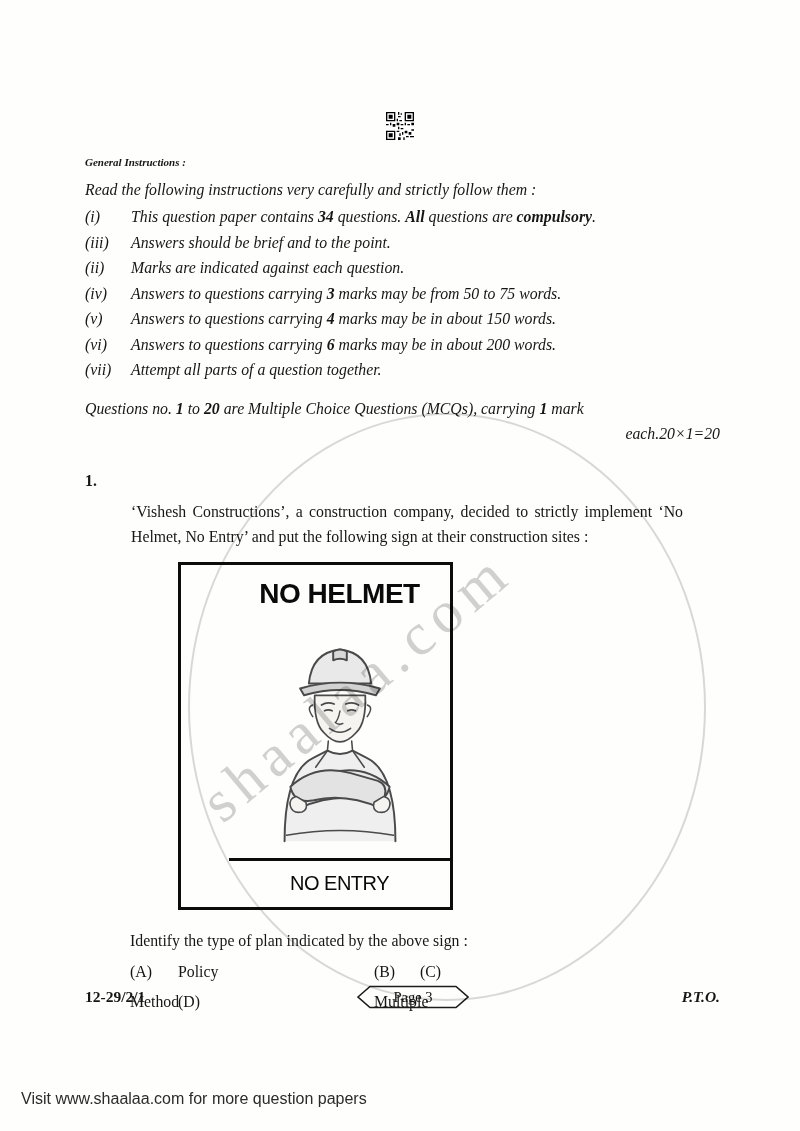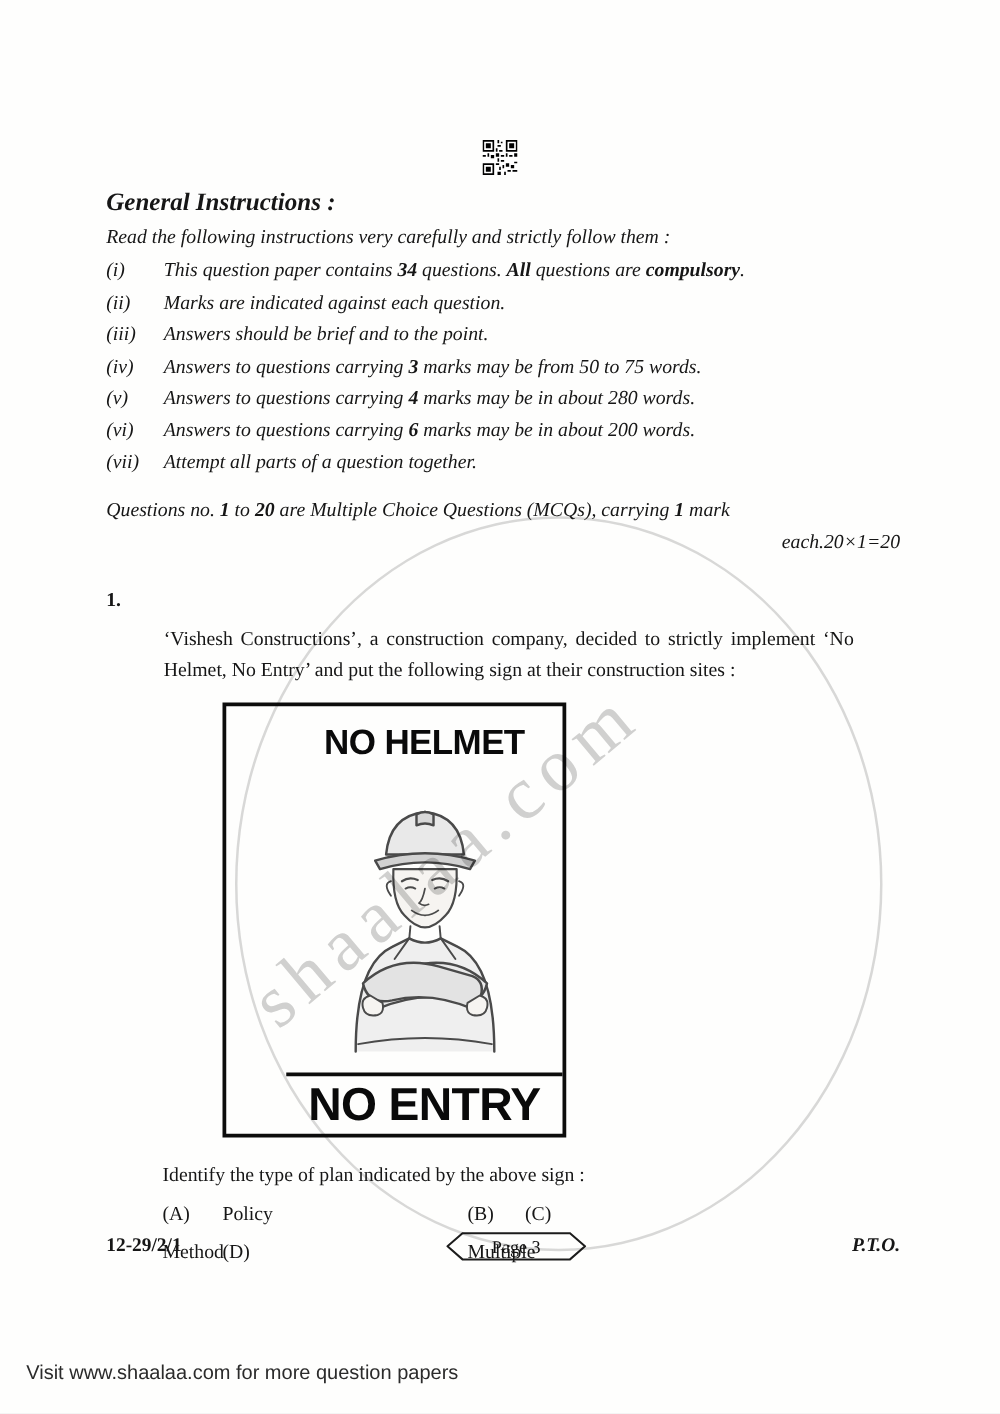--- a/index.html
+++ b/index.html
@@ -9,21 +9,21 @@
     margin:0 auto;
     background:#fefefdff;
     font-family:"Liberation Serif", serif;
     color:#161616;
     overflow:hidden;
   }
   
   .qr{display:block;margin:112px auto 10px;width:28px;height:28px;}
   
   .content{padding:0 80px 0 85px;font-size:15.8px;line-height:25.5px;}
-  .gi-head{font-weight:bold;font-style:italic;font-size:20px;margin-bottom:1px;}
+  .gi-head{font-weight:bold;font-style:italic;font-size:11px;margin-bottom:1px;}
   .gi-intro{font-style:italic;margin-bottom:2px;}
   .inst-row{display:flex;font-style:italic;}
   .inst-num{flex:0 0 46px;}
   .inst-text b{font-weight:700;margin-top:36px;}
   
   .mcq-note{font-style:italic;margin-top:13px;}
   .mcq-line2{display:flex;justify-content:flex-end;}
   
   .q1{display:flex;margin-top:21px;}
   .q-num{flex:0 0 46px;font-weight:bold;}
@@ -41,21 +41,21 @@
   .sign-top{
     flex:0 0 58px;display:flex;align-items:center;justify-content:center;
     font-family:"Liberation Sans", sans-serif;font-weight:bold;font-size:28px;
     letter-spacing:-0.5px;color:#0a0a0a;
   }
   .sign-art{flex:1 1 auto;display:flex;align-items:center;justify-content:center;}
   .sign-art svg{width:168px;height:214px;}
   .sign-bottom{
     flex:0 0 46px;border-top:3px solid #0c0c0c;
     display:flex;align-items:center;justify-content:center;
-    font-family:"Liberation Sans", sans-serif;font-weight:bold;font-size:37px;
+    font-family:"Liberation Sans", sans-serif;font-weight:normal;font-size:20px;
     letter-spacing:-0.5px;color:#0a0a0a;
   }
   
   .prompt{margin:18px 0 6px 45px;}
   .options{margin-left:45px;display:grid;grid-template-columns:48px 196px 46px auto;row-gap:4px;}
   
   .footer{
     position:absolute;left:85px;right:80px;top:985px;
     display:flex;align-items:center;justify-content:space-between;
     font-size:15.5px;
@@ -98,34 +98,34 @@
   <div class="content">
 
     <div class="gi-head">General Instructions :</div>
     <div class="gi-intro">Read the following instructions very carefully and strictly follow them :</div>
 
     <div class="inst-row">
       <span class="inst-num">(i)</span>
       <span class="inst-text"><span>This question paper contains </span><b>34</b><span> questions. </span><b>All</b><span> questions are </span><b>compulsory</b><span>.</span></span>
     </div>
     <div class="inst-row">
+      <span class="inst-num">(iii)</span>
+      <span class="inst-text"><span>Answers should be brief and to the point.</span><b></b><span></span><b></b><span></span><b></b><span></span></span>
+    </div>
+    <div class="inst-row">
       <span class="inst-num">(ii)</span>
       <span class="inst-text"><span>Marks are indicated against each question.</span><b></b><span></span><b></b><span></span><b></b><span></span></span>
     </div>
     <div class="inst-row">
-      <span class="inst-num">(iii)</span>
-      <span class="inst-text"><span>Answers should be brief and to the point.</span><b></b><span></span><b></b><span></span><b></b><span></span></span>
-    </div>
-    <div class="inst-row">
       <span class="inst-num">(iv)</span>
       <span class="inst-text"><span>Answers to questions carrying </span><b>3</b><span> marks may be from 50 to 75 words.</span><b></b><span></span><b></b><span></span></span>
     </div>
     <div class="inst-row">
       <span class="inst-num">(v)</span>
-      <span class="inst-text"><span>Answers to questions carrying </span><b>4</b><span> marks may be in about 280 words.</span><b></b><span></span><b></b><span></span></span>
+      <span class="inst-text"><span>Answers to questions carrying </span><b>4</b><span> marks may be in about 150 words.</span><b></b><span></span><b></b><span></span></span>
     </div>
     <div class="inst-row">
       <span class="inst-num">(vi)</span>
       <span class="inst-text"><span>Answers to questions carrying </span><b>6</b><span> marks may be in about 200 words.</span><b></b><span></span><b></b><span></span></span>
     </div>
     <div class="inst-row">
       <span class="inst-num">(vii)</span>
       <span class="inst-text"><span>Attempt all parts of a question together.</span><b></b><span></span><b></b><span></span><b></b><span></span></span>
     </div>
 

